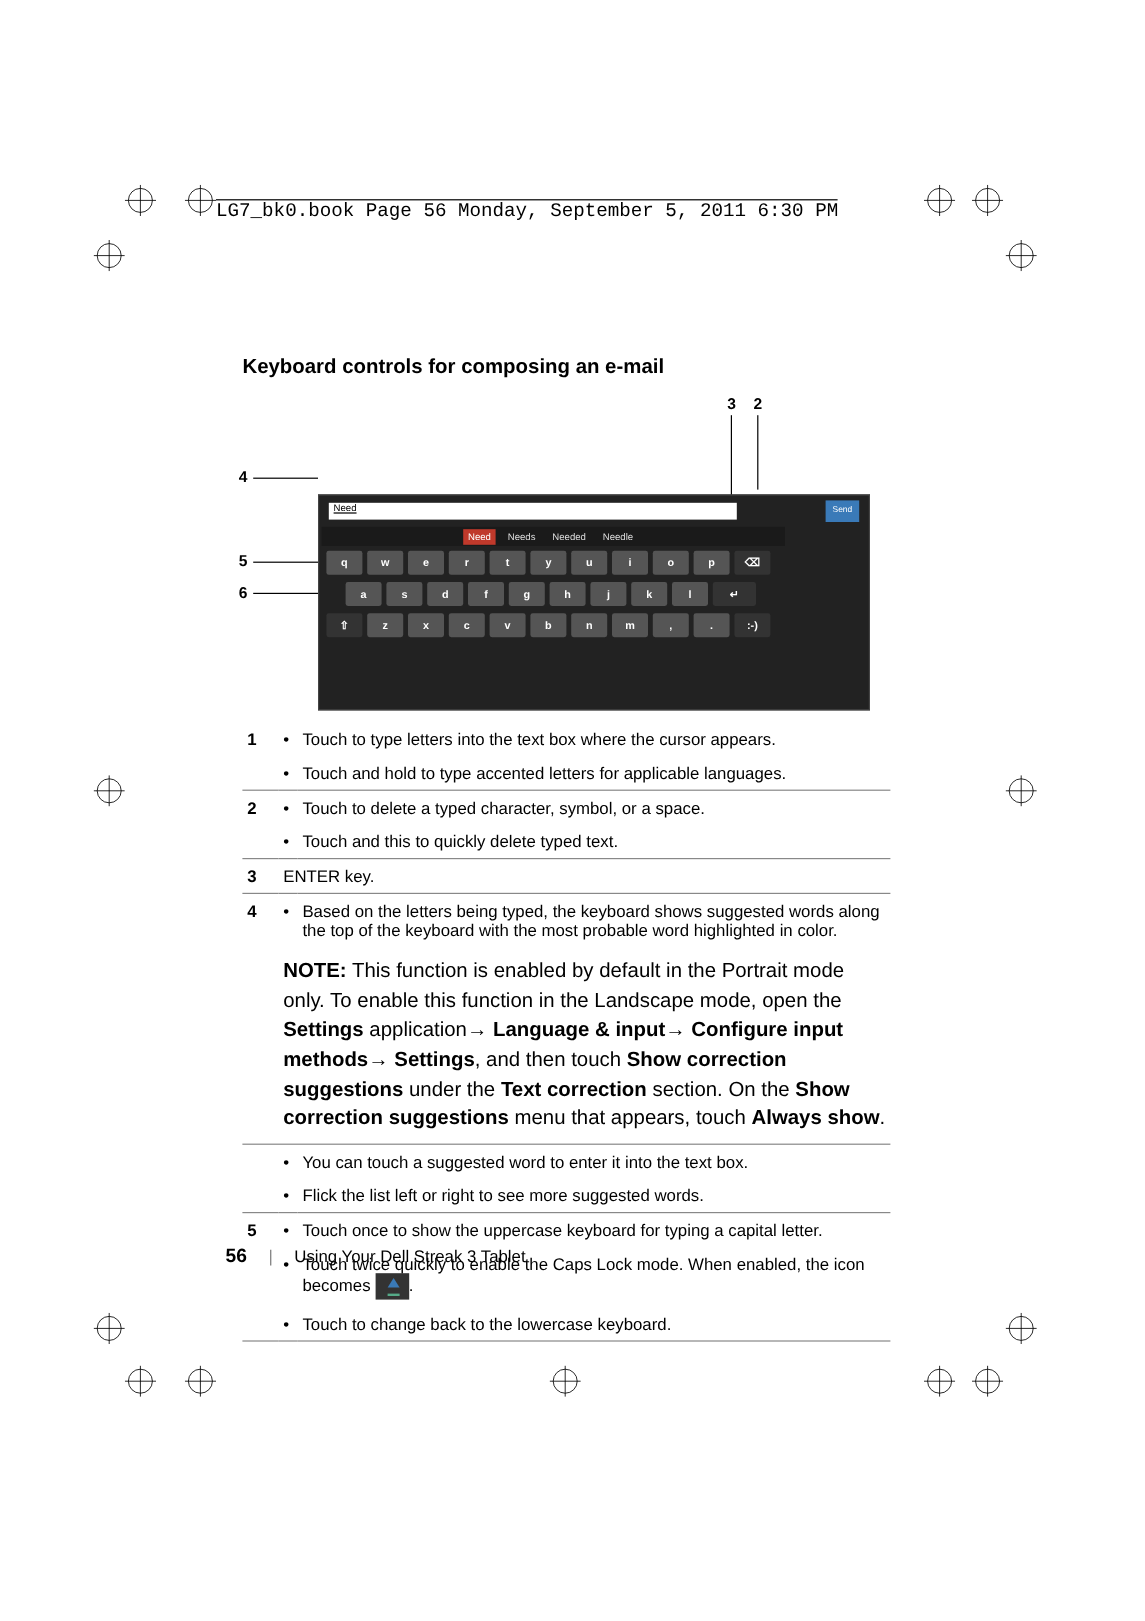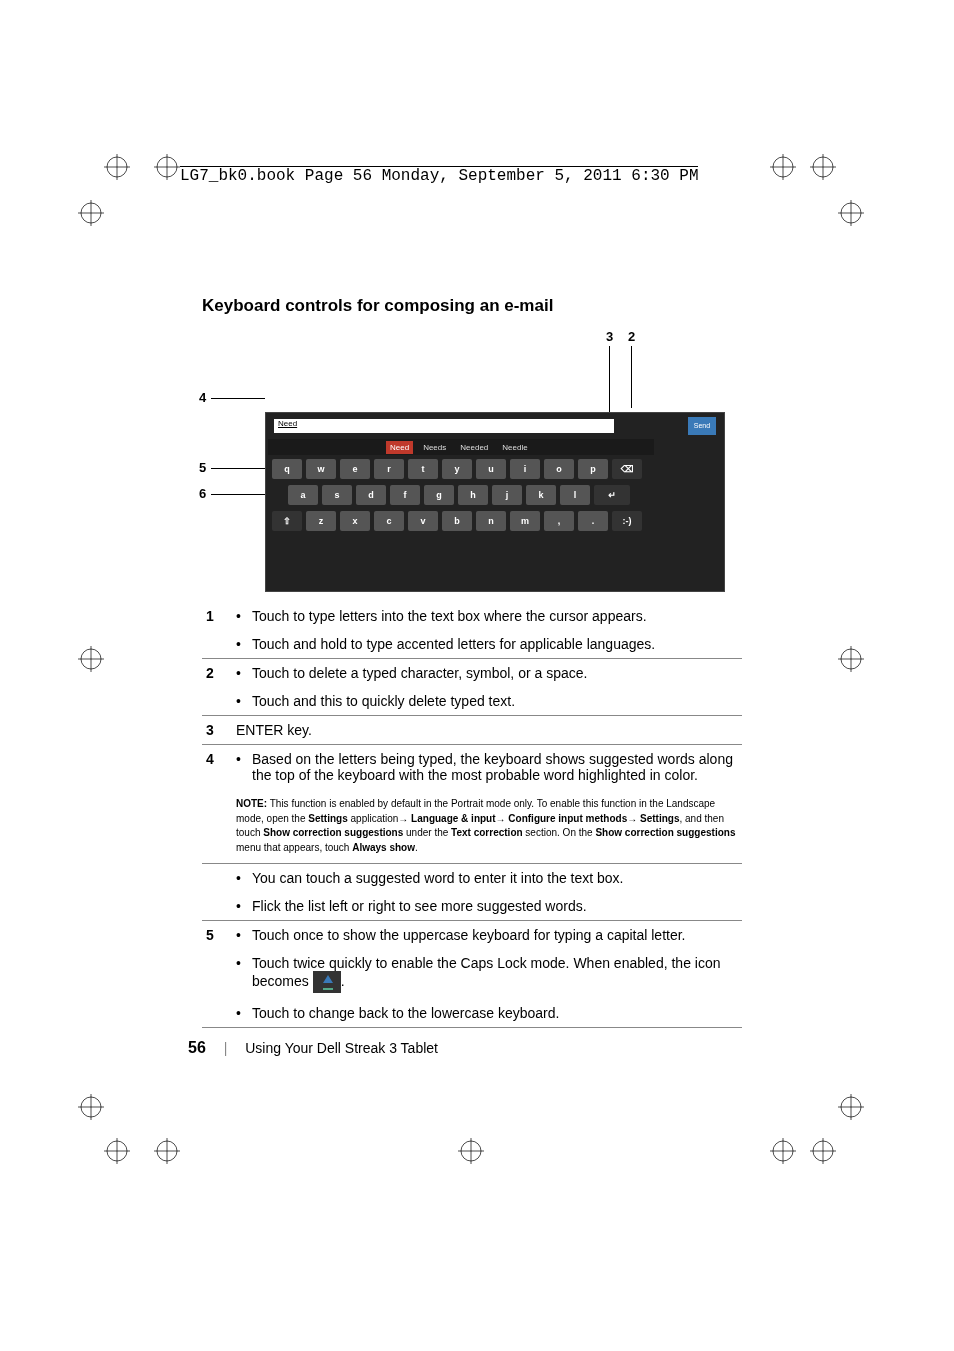--- a/index.html
+++ b/index.html
@@ -133,21 +133,21 @@
     width: 30px;
     font-weight: bold;
   }
   .definition-table td.bullet {
     width: 16px;
   }
   .definition-table tr.noborder td { border-bottom: none; }
   .note-block {
     border-bottom: 0.5px solid #888;
     padding: 8px 4px 8px 34px;
-    font-size: 10px;
+    font-size: 17px;
     line-height: 1.45;
   }
   .bold { font-weight: bold; }
   .arrow { font-family: Arial; }
   .caps-icon {
     display: inline-block;
     width: 28px;
     height: 22px;
     background: #333;
     vertical-align: middle;

